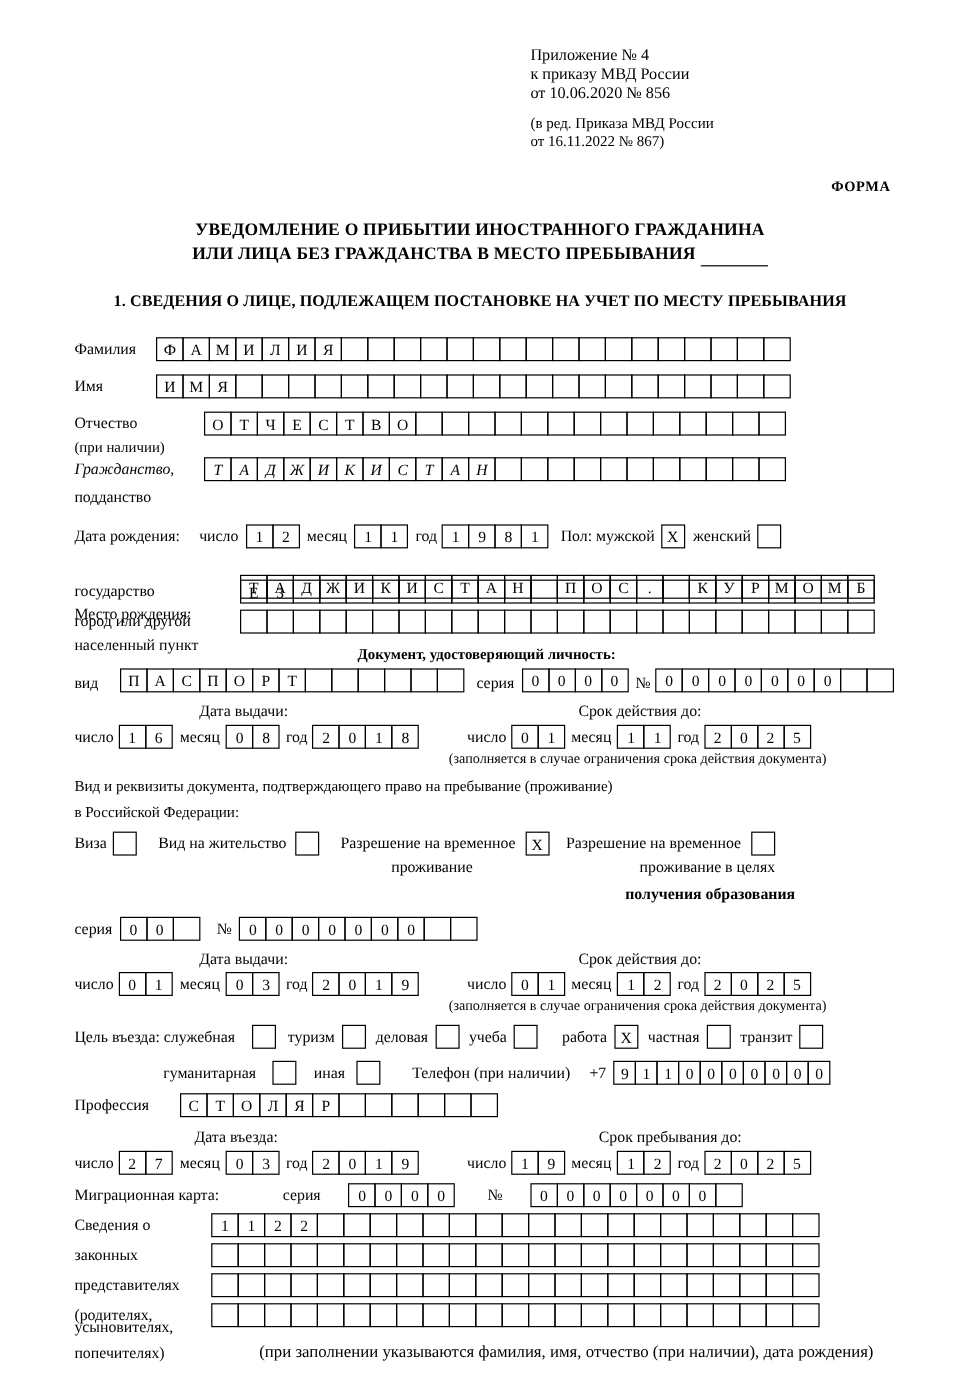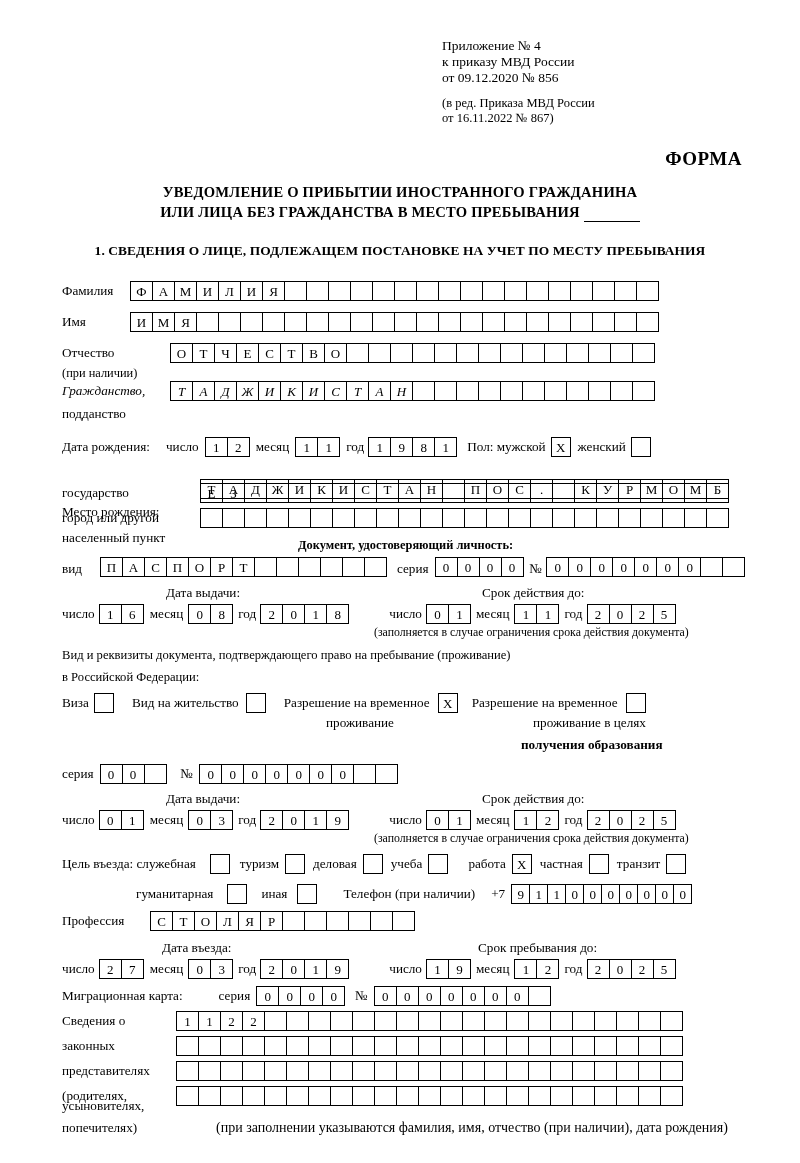--- a/index.html
+++ b/index.html
@@ -33,21 +33,21 @@
   }
   .hdr .small {
     font-size: 12.5px;
     line-height: 15px;
     margin-top: 10px;
   }
   .forma {
     position: absolute;
     top: 148px;
     right: 58px;
-    font-size: 19px;
+    font-size: 12px;
     font-weight: bold;
     letter-spacing: .5px;
   }
   .title {
     position: absolute;
     top: 182px;
     left: 0;
     width: 800px;
     text-align: center;
     font-size: 14.6px;
@@ -115,21 +115,21 @@
   .bold { font-weight: bold; }
 </style>
 </head>
 <body>
 
 <div class="page">
 
   <div class="hdr">
     <div>Приложение № 4</div>
     <div>к приказу МВД России</div>
-    <div>от 09.12.2020 № 856</div>
+    <div>от 10.06.2020 № 856</div>
     <div class="small">(в ред. Приказа МВД России</div>
     <div class="small" style="margin-top:0">от 16.11.2022 № 867)</div>
   </div>
 
   <div class="forma">ФОРМА</div>
 
   <div class="title">
     <div>УВЕДОМЛЕНИЕ О ПРИБЫТИИ ИНОСТРАННОГО ГРАЖДАНИНА</div>
     <div>
       <span>ИЛИ ЛИЦА БЕЗ ГРАЖДАНСТВА В МЕСТО ПРЕБЫВАНИЯ</span><span class="u"></span>
@@ -598,21 +598,21 @@
         <span class="c"></span>
         <span class="c"></span>
         <span class="c"></span>
         <span class="c"></span>
       </span>
   </div>
 
   <div class="row" style="top:940px; left:162px;">
     <span class="lbl">Дата въезда:</span>
   </div>
-  <div class="row" style="top:940px; left:478px;">
+  <div class="row" style="top:940px; left:499px;">
     <span class="lbl">Срок пребывания до:</span>
   </div>
 
   <div class="row" style="top:959px; left:62px;">
     <span class="lbl">число</span>
     <span class="cells" style="margin-left:4px;" id="entry-day">
         <span class="c">2</span>
         <span class="c">7</span>
       </span>
     <span class="lbl" style="margin-left:6px;">месяц</span>
@@ -639,21 +639,21 @@
       </span>
     <span class="lbl" style="margin-left:5px;">год</span>
     <span class="cells" style="margin-left:4px;" id="stay-year">
         <span class="c">2</span>
         <span class="c">0</span>
         <span class="c">2</span>
         <span class="c">5</span>
       </span>
   </div>
 
-  <div class="row" style="top:986px; left:62px;">
+  <div class="row" style="top:986px; left:62px;gap:17px;">
     <span class="lbl">Миграционная карта:</span>
     <span class="lbl" style="margin-left:36px;">серия</span>
     <span class="cells" style="margin-left:6px;" id="migration-series">
         <span class="c">0</span>
         <span class="c">0</span>
         <span class="c">0</span>
         <span class="c">0</span>
       </span>
     <span class="lbl" style="margin-left:10px;">№</span>
     <span class="cells" style="margin-left:6px;" id="migration-number">

